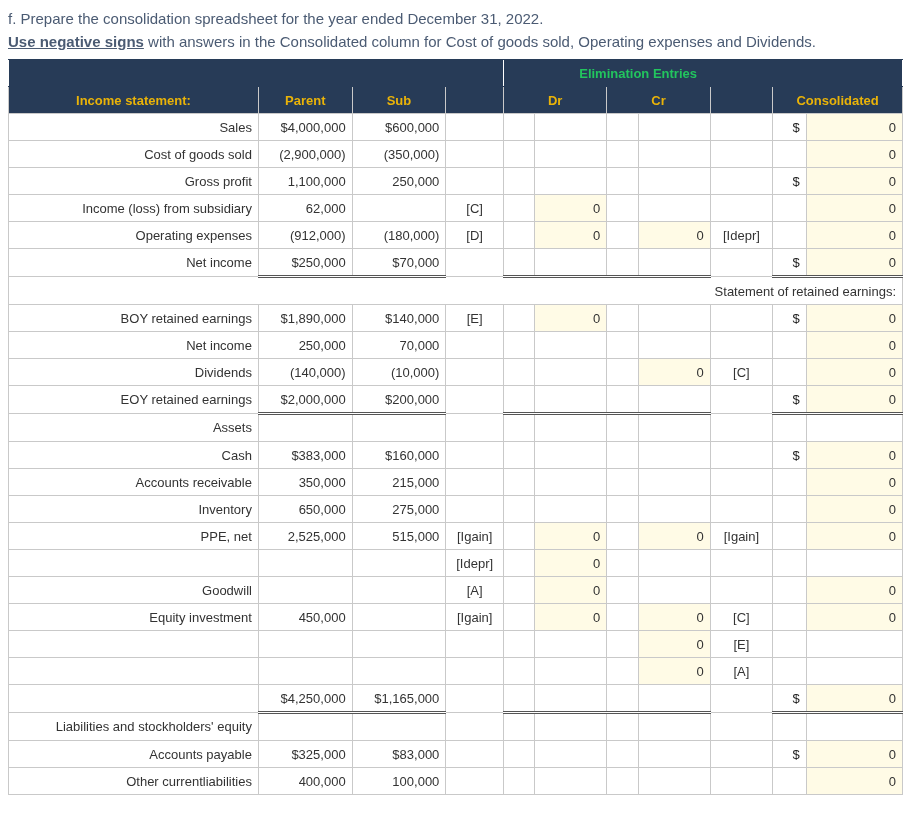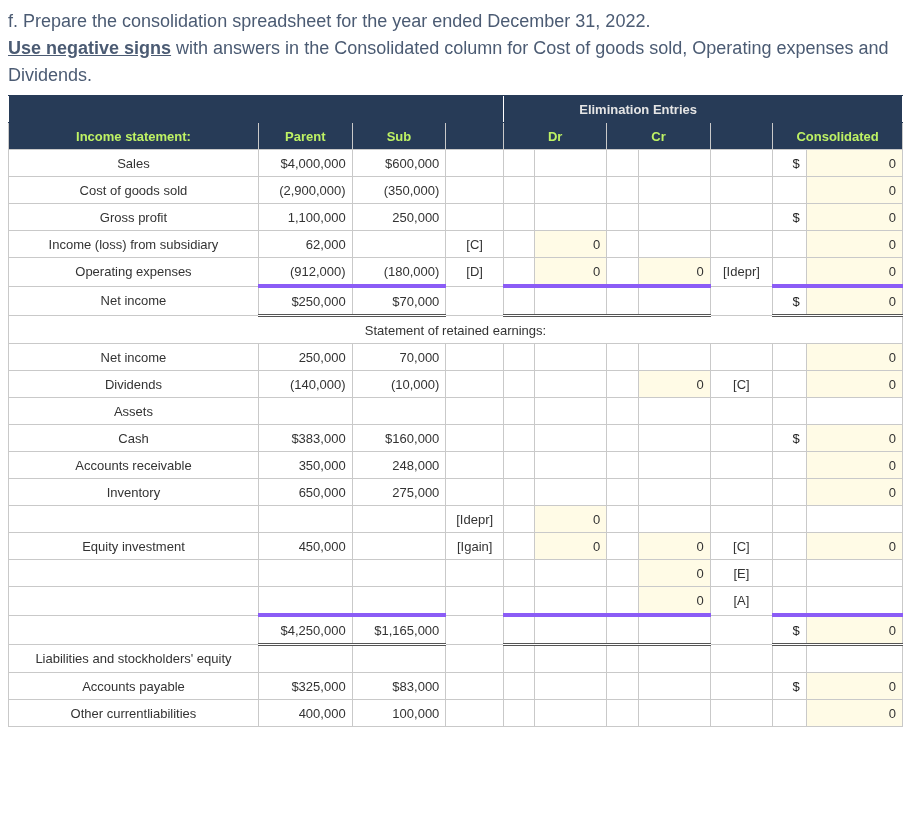--- a/index.html
+++ b/index.html
@@ -7,21 +7,21 @@
     font-size: 14px;
     color: #333;
     margin: 0;
     padding: 8px;
     background: #fff;
     width: 911px;
     box-sizing: border-box;
   }
   .instructions {
     color: #4b5b73;
-    font-size: 18px;
+    font-size: 15px;
     line-height: 1.5;
     margin-bottom: 6px;
   }
   .instructions .part-label {
     display: inline;
   }
   .underline { text-decoration: underline; font-weight: 700; margin-top: 16px; }
   table {
     border-collapse: collapse;
     width: 100%;
@@ -41,35 +41,35 @@
 
   th, td {
     border: 1px solid #c9c9c9;
     padding: 3px 6px;
     height: 20px;
     font-size: 13px;
     white-space: nowrap;
     overflow: hidden;
     text-overflow: clip;
   }
-  .hdr-top { background: #273b57; color: #e5e5e5; font-weight: 700; text-align: center; border-color:#273b57; }
-  .hdr-sec { background: #273b57; color: #bef264; font-weight: 700; }
+  .hdr-top { background: #273b57; color: #22c55e; font-weight: 700; text-align: center; border-color:#273b57; }
+  .hdr-sec { background: #273b57; color: #eab308; font-weight: 700; }
   .hdr-sec.center { text-align: center; }
   .noborder-sides { border-left-color: transparent; border-right-color: transparent; background:#273b57;}
 
-  .row-label { text-align: center; margin-left: 20px; }
+  .row-label { text-align: right; margin-left: 20px; }
   .num { text-align: right; font-variant-numeric: tabular-nums; }
   .ref { text-align: center; }
   .sym { text-align: right; color:#222; }
 
   .input-cell { background: #fffbe6; text-align: right; }
   .bold { font-weight: 700; }
   .section-header td { font-weight: 400; border-bottom:1px solid #c9c9c9;}
   .subtotal .num, .subtotal .sym, .subtotal .input-cell { border-top:1px solid #777; }
-  .total .num, .total .sym, .total .input-cell { border-top:4px solid #8b5cf6; border-bottom:3px double #555; }
+  .total .num, .total .sym, .total .input-cell { border-top:1px solid #8b5cf6; border-bottom:3px double #555; }
 </style>
 </head>
 <body>
 
 <div class="instructions">
   <span class="part-label">f. Prepare the consolidation spreadsheet for the year ended December 31, 2022.</span><br>
   <span class="underline bold">Use negative signs</span><span> with answers in the Consolidated column for Cost of goods sold, Operating expenses and Dividends.</span>
 </div>
 
 <table>
@@ -179,20 +179,33 @@
         <td class="sym"></td>
         <td class="num"></td>
         <td class="ref"></td>
         <td class="sym">$</td>
         <td class="input-cell">0</td>
       </tr>
       <tr class="section-header">
         <td class="row-label bold" colspan="11">Statement of retained earnings:</td>
       </tr>
       <tr>
+        <td class="row-label">BOY retained earnings</td>
+        <td class="num">$1,890,000</td>
+        <td class="num">$140,000</td>
+        <td class="ref">[E]</td>
+        <td class="sym"></td>
+        <td class="input-cell">0</td>
+        <td class="sym"></td>
+        <td class="num"></td>
+        <td class="ref"></td>
+        <td class="sym">$</td>
+        <td class="input-cell">0</td>
+      </tr>
+      <tr>
         <td class="row-label">Net income</td>
         <td class="num">250,000</td>
         <td class="num">70,000</td>
         <td class="ref"></td>
         <td class="sym"></td>
         <td class="num"></td>
         <td class="sym"></td>
         <td class="num"></td>
         <td class="ref"></td>
         <td class="sym"></td>
@@ -204,20 +217,33 @@
         <td class="num">(10,000)</td>
         <td class="ref"></td>
         <td class="sym"></td>
         <td class="num"></td>
         <td class="sym"></td>
         <td class="input-cell">0</td>
         <td class="ref">[C]</td>
         <td class="sym"></td>
         <td class="input-cell">0</td>
       </tr>
+      <tr class="total">
+        <td class="row-label">EOY retained earnings</td>
+        <td class="num">$2,000,000</td>
+        <td class="num">$200,000</td>
+        <td class="ref"></td>
+        <td class="sym"></td>
+        <td class="num"></td>
+        <td class="sym"></td>
+        <td class="num"></td>
+        <td class="ref"></td>
+        <td class="sym">$</td>
+        <td class="input-cell">0</td>
+      </tr>
       <tr>
         <td class="row-label">Assets</td>
         <td></td>
         <td></td>
         <td></td>
         <td></td>
         <td></td>
         <td></td>
         <td></td>
         <td></td>
@@ -233,21 +259,21 @@
         <td class="num"></td>
         <td class="sym"></td>
         <td class="num"></td>
         <td class="ref"></td>
         <td class="sym">$</td>
         <td class="input-cell">0</td>
       </tr>
       <tr>
         <td class="row-label">Accounts receivable</td>
         <td class="num">350,000</td>
-        <td class="num">248,000</td>
+        <td class="num">215,000</td>
         <td class="ref"></td>
         <td class="sym"></td>
         <td class="num"></td>
         <td class="sym"></td>
         <td class="num"></td>
         <td class="ref"></td>
         <td class="sym"></td>
         <td class="input-cell">0</td>
       </tr>
       <tr>
@@ -257,31 +283,57 @@
         <td class="ref"></td>
         <td class="sym"></td>
         <td class="num"></td>
         <td class="sym"></td>
         <td class="num"></td>
         <td class="ref"></td>
         <td class="sym"></td>
         <td class="input-cell">0</td>
       </tr>
       <tr>
+        <td class="row-label">PPE, net</td>
+        <td class="num">2,525,000</td>
+        <td class="num">515,000</td>
+        <td class="ref">[Igain]</td>
+        <td class="sym"></td>
+        <td class="input-cell">0</td>
+        <td class="sym"></td>
+        <td class="input-cell">0</td>
+        <td class="ref">[Igain]</td>
+        <td class="sym"></td>
+        <td class="input-cell">0</td>
+      </tr>
+      <tr>
         <td class="row-label"></td>
         <td class="num"></td>
         <td class="num"></td>
         <td class="ref">[Idepr]</td>
         <td class="sym"></td>
         <td class="input-cell">0</td>
         <td class="sym"></td>
         <td class="num"></td>
         <td class="ref"></td>
         <td class="sym"></td>
         <td class="num"></td>
+      </tr>
+      <tr>
+        <td class="row-label">Goodwill</td>
+        <td class="num"></td>
+        <td class="num"></td>
+        <td class="ref">[A]</td>
+        <td class="sym"></td>
+        <td class="input-cell">0</td>
+        <td class="sym"></td>
+        <td class="num"></td>
+        <td class="ref"></td>
+        <td class="sym"></td>
+        <td class="input-cell">0</td>
       </tr>
       <tr>
         <td class="row-label">Equity investment</td>
         <td class="num">450,000</td>
         <td class="num"></td>
         <td class="ref">[Igain]</td>
         <td class="sym"></td>
         <td class="input-cell">0</td>
         <td class="sym"></td>
         <td class="input-cell">0</td>

